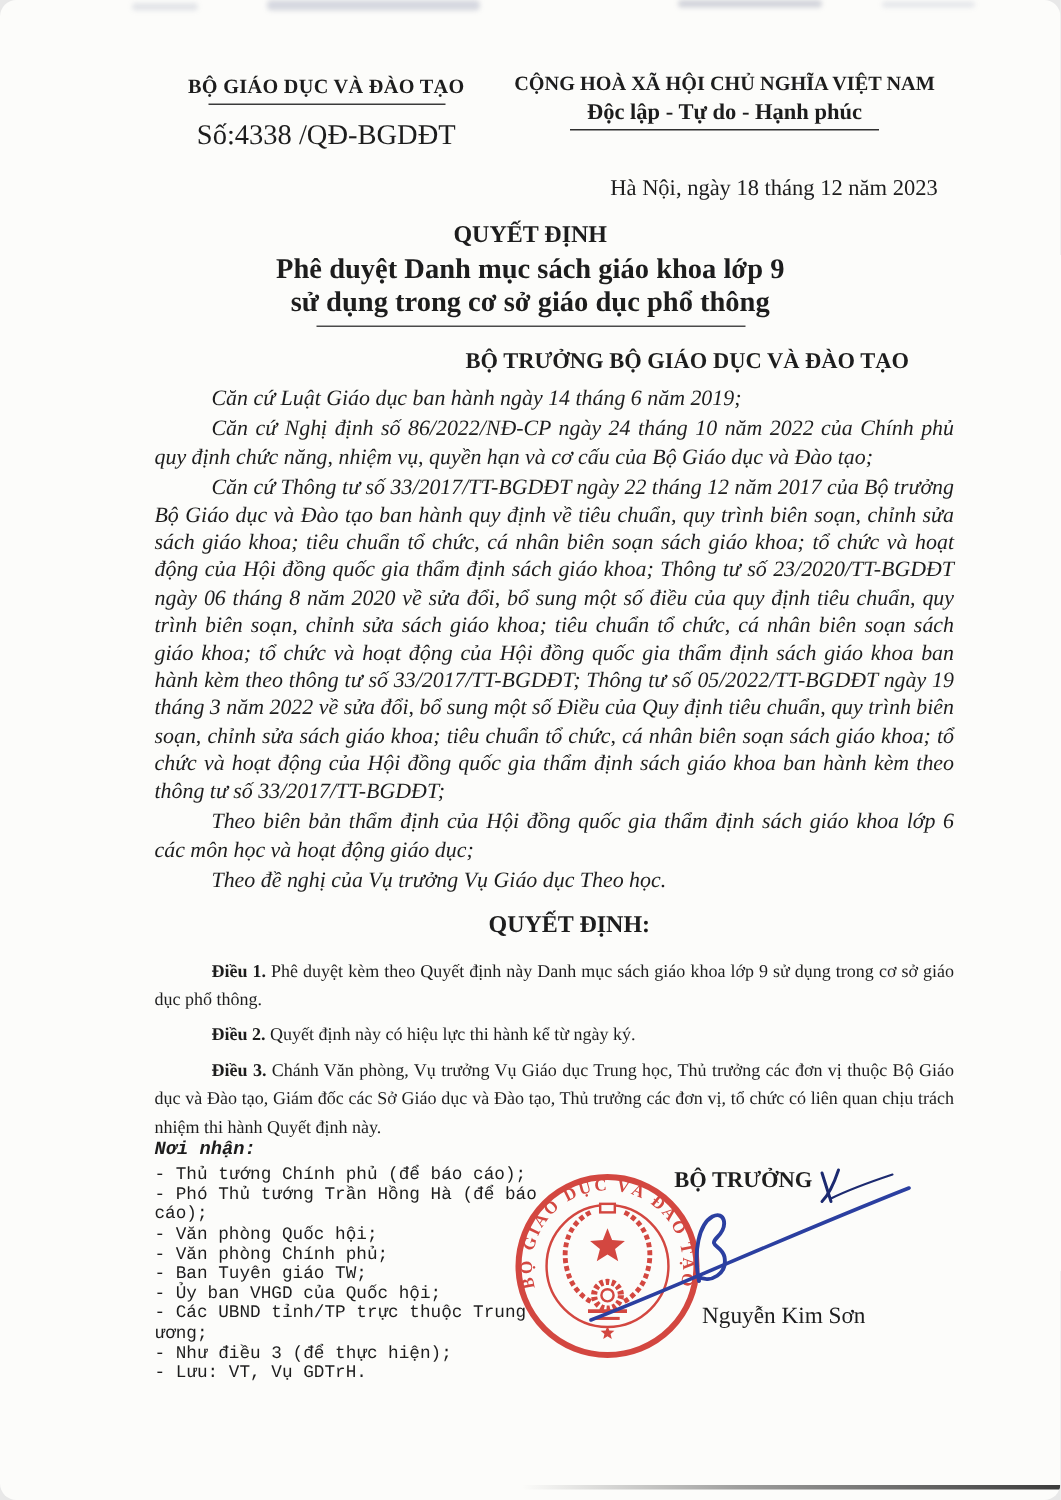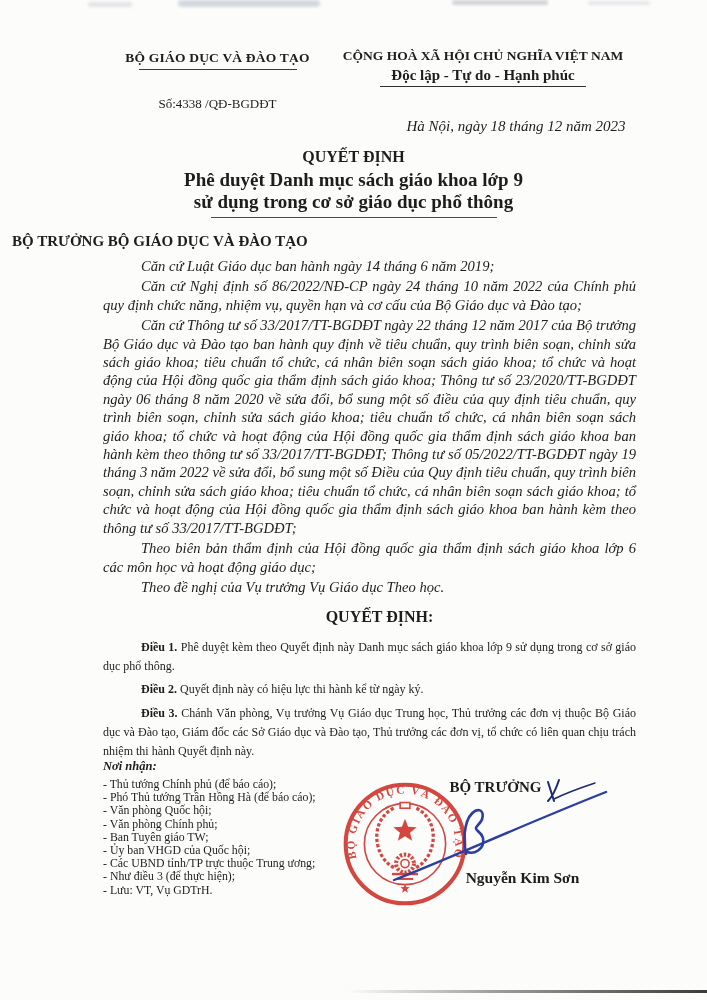--- a/index.html
+++ b/index.html
@@ -4,59 +4,60 @@
 <style>
   html,body{margin:0;padding:0;background:#e8e8e8;}
   .page{
     position:relative;
     width:707px;height:1000px;
     margin:0 auto;
     background:#fcfcfa;
     overflow:hidden;
     font-family:"Liberation Serif","DejaVu Serif",serif;
     color:#1d1d1d;
+    border-radius:11px;
   }
   
   .header-left{position:absolute;left:100px;top:50px;width:235px;text-align:center;}
   .org-name{font-weight:bold;font-size:13.5px;letter-spacing:.2px;}
   .org-underline{width:158px;border-bottom:1.4px solid #3a3a3a;margin:3px auto 0;}
-  .doc-number{font-size:13px;margin-top:26px;}
+  .doc-number{font-size:19px;margin-top:10px;}
   .header-right{position:absolute;left:328px;top:48px;width:310px;text-align:center;}
   .motto1{font-weight:bold;font-size:13.5px;}
   .motto2{font-weight:bold;font-size:15px;margin-top:3px;}
   .motto-underline{width:206px;border-bottom:1.6px solid #2f2f2f;margin:2px auto 0;}
   .date-line{position:absolute;top:118px;left:380px;width:272px;text-align:center;
-             font-style:italic;font-size:15px;}
+             font-size:15px;}
   
   .title-block{position:absolute;top:148px;left:0;width:707px;text-align:center;}
   .doc-type{font-weight:bold;font-size:16px;}
   .subject{font-weight:bold;font-size:19px;margin-top:3px;}
   .title-underline{width:286px;border-bottom:1.4px solid #4a4a4a;margin:4px auto 0;}
-  .authority{position:absolute;top:233px;left:12px;width:606px;text-align:left;
+  .authority{position:absolute;top:233px;left:0;width:606px;text-align:right;
              font-weight:bold;font-size:15px;}
   
   .preamble{position:absolute;top:257px;left:103px;width:533px;}
   .preamble p{font-style:italic;font-size:14.6px;line-height:18.4px;
               text-align:justify;text-indent:38px;margin:0 0 2px 0;}
   
   .decision-heading{position:absolute;top:608px;left:12px;width:707px;text-align:center;
                     font-weight:bold;font-size:16px;margin-left:14px;}
   .articles{position:absolute;top:638px;left:103px;width:533px;}
   .articles p{font-size:12px;line-height:19.2px;text-align:justify;
               text-indent:38px;margin:0 0 4px 0;}
   .art-label{font-weight:bold;}
   
-  .recipients{position:absolute;top:759px;left:103px;width:270px;}
+  .recipients{position:absolute;top:759px;left:103px;width:270px;font-family:Liberation Mono, monospace;}
   .recipients-heading{font-weight:bold;font-style:italic;font-size:12.5px;margin-bottom:4px;}
   .recipient-item{font-size:11.8px;line-height:13.2px;}
   
   .signer-title{position:absolute;left:428px;top:779px;width:135px;text-align:center;
                 font-weight:bold;font-size:15px;}
   .signer-name{position:absolute;left:420px;top:869px;width:205px;text-align:center;
-               font-weight:bold;font-size:15.5px;}
+               font-weight:normal;font-size:15.5px;}
   .seal{position:absolute;left:340px;top:779px;opacity:.93;}
   .signature{position:absolute;left:380px;top:770px;}
   
   .smudge{position:absolute;filter:blur(1.6px);border-radius:3px;}
   .sm1{left:88px;top:2px;width:44px;height:5px;background:rgba(95,105,145,.16);}
   .sm2{left:178px;top:0;width:142px;height:7px;background:rgba(80,90,130,.22);}
   .sm3{left:452px;top:0;width:96px;height:5px;background:rgba(75,85,115,.24);}
   .sm4{left:588px;top:1px;width:62px;height:4px;background:rgba(95,105,145,.15);}
   .bottom-line{position:absolute;left:348px;top:990px;width:359px;height:3px;
                background:linear-gradient(to right, rgba(70,70,70,0), rgba(45,45,45,.45) 40%, rgba(25,25,25,.85));}

